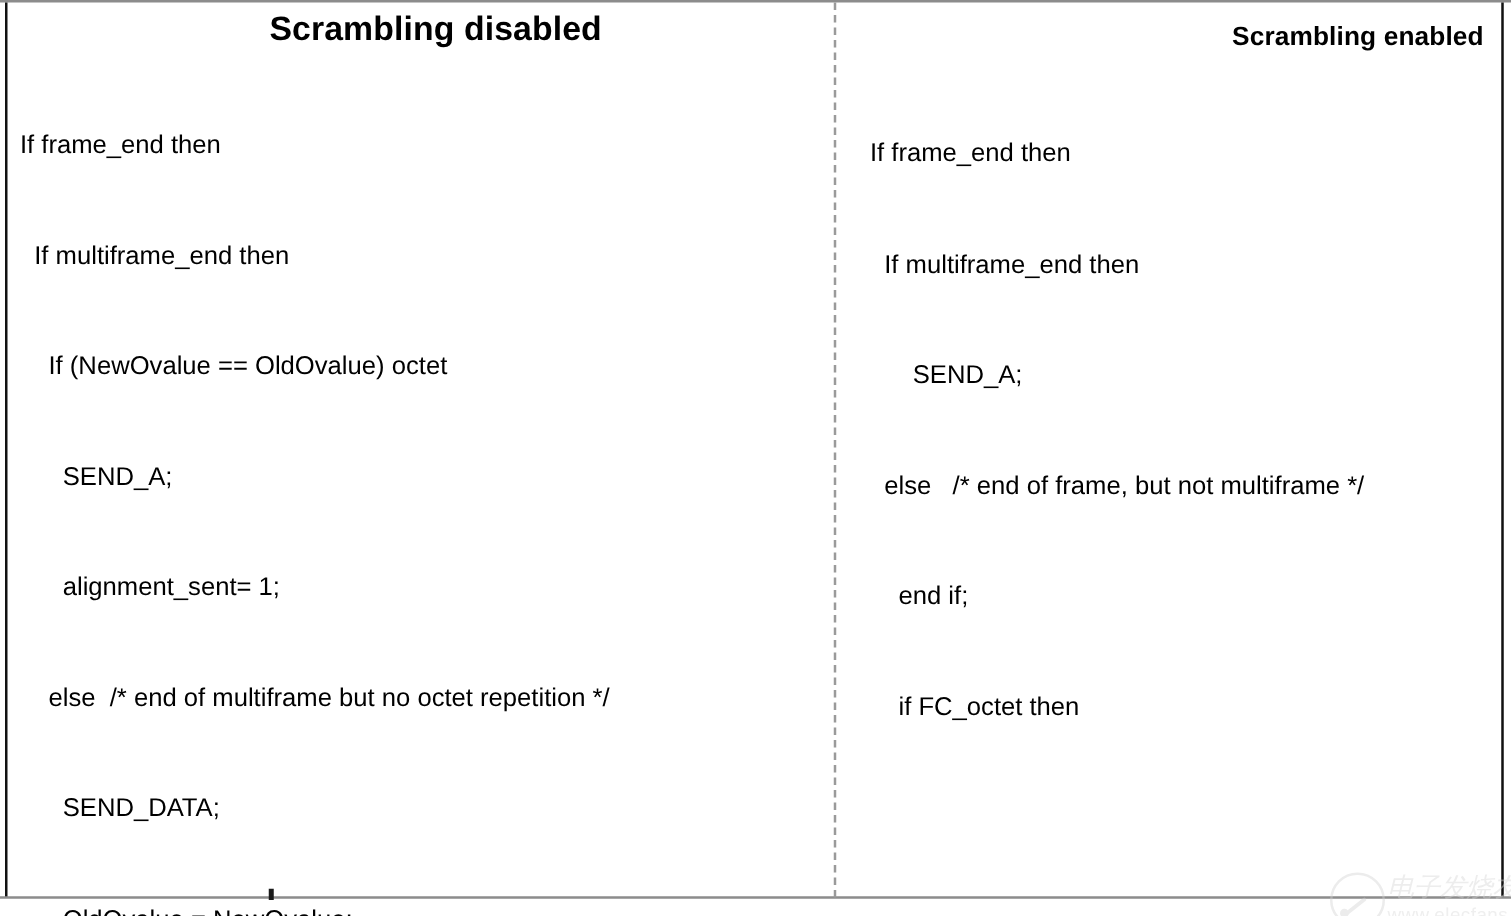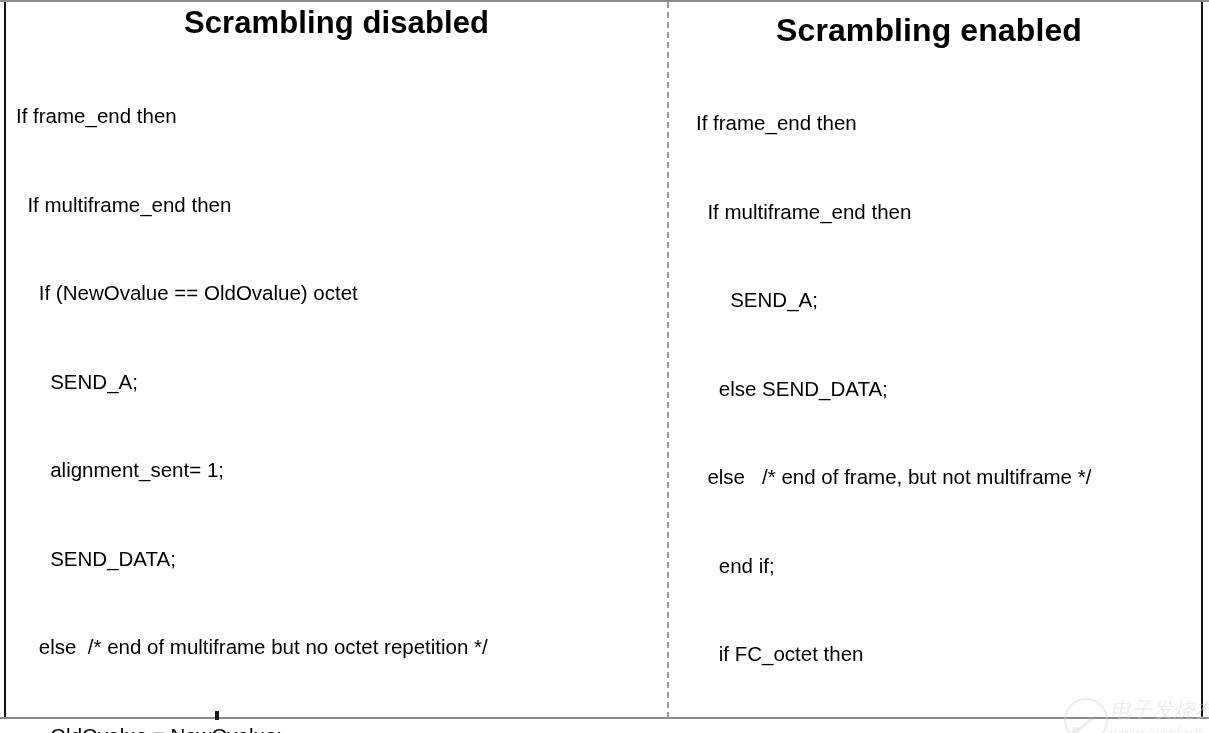--- a/index.html
+++ b/index.html
@@ -68,29 +68,30 @@
     font-weight: bold;
     color: #000000;
     letter-spacing: 0.1px;
     white-space: pre;
   }
   .heading-left {
     position: absolute;
     left: 0; top: 7px;
     width: 661px;
     text-align: center;
-    font-size: 31px;
+    font-size: 27px;
     line-height: 32px;
+    padding-left: 12px;
   }
   .heading-right {
     position: absolute;
     left: 0; top: 15px;
     width: 516px;
-    text-align: center;
-    font-size: 32px;
+    text-align: right;
+    font-size: 21px;
     line-height: 30px;
   }
 
   .code {
     position: absolute;
     color: #000000;
     font-size: 20.5px;
     line-height: 29.5px;
     white-space: pre;
   }
@@ -178,22 +179,22 @@
 
   <div class="col col-left">
     <div class="heading heading-left">Scrambling disabled</div>
 
     <div class="code code-left">
       <div class="code-line">If frame_end then</div>
       <div class="code-line">  If multiframe_end then</div>
       <div class="code-line">    If (NewOvalue == OldOvalue) octet</div>
       <div class="code-line">      SEND_A;</div>
       <div class="code-line">      alignment_sent= 1;</div>
+      <div class="code-line">    else  /* end of multiframe but no octet repetition */</div>
       <div class="code-line">      SEND_DATA;</div>
-      <div class="code-line">    else  /* end of multiframe but no octet repetition */</div>
       <div class="code-line">      OldOvalue = NewOvalue;</div>
       
       
       
       
       
       
       
       
       
@@ -206,21 +207,20 @@
     </div>
   </div>
 
   <div class="col col-right">
     <div class="heading heading-right">Scrambling enabled</div>
 
     <div class="code code-right">
       <div class="code-line">If frame_end then</div>
       <div class="code-line">  If multiframe_end then</div>
       <div class="code-line">      SEND_A;</div>
-      <div class="code-line">    else SEND_DATA;</div>
       <div class="code-line">  else   /* end of frame, but not multiframe */</div>
       <div class="code-line">    end if;</div>
       <div class="code-line">    if FC_octet then</div>
       
       
       
       
       
       
       

